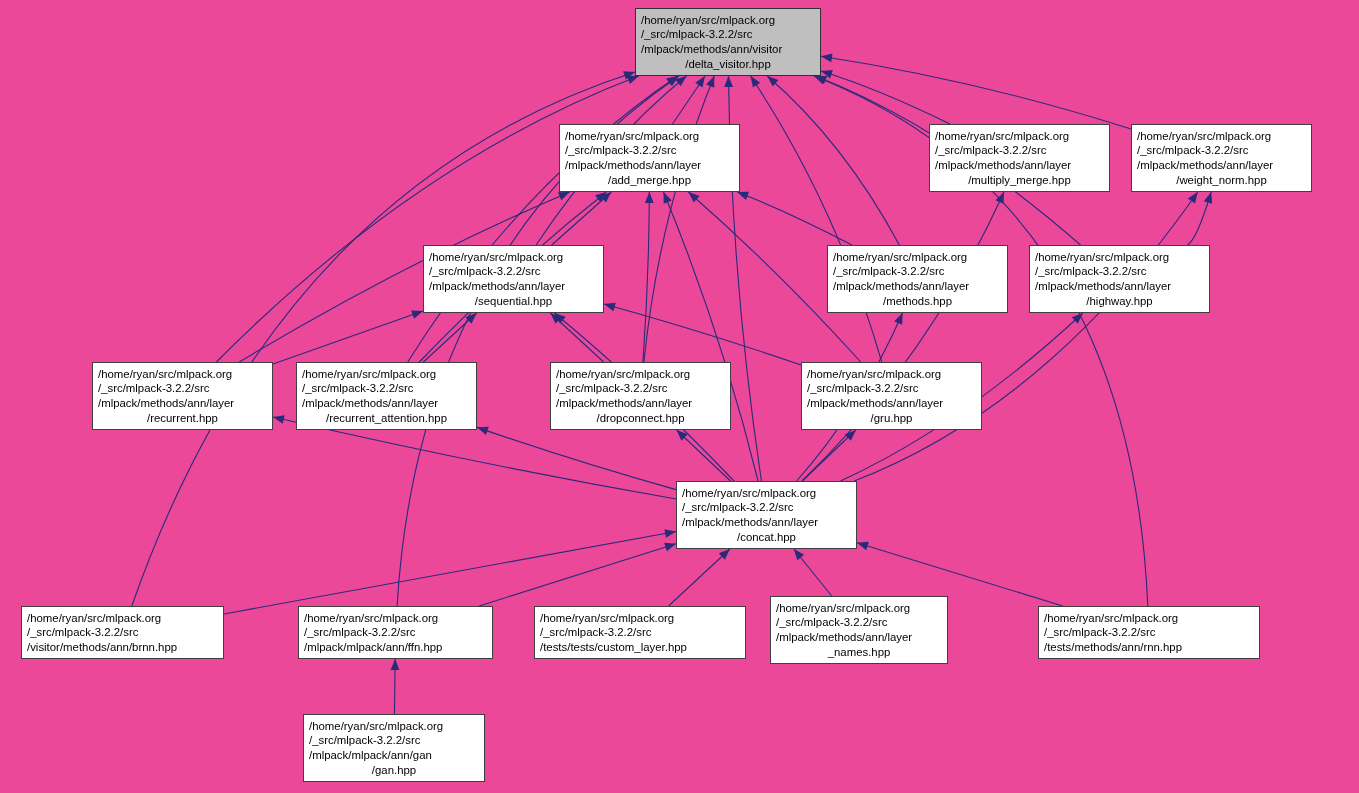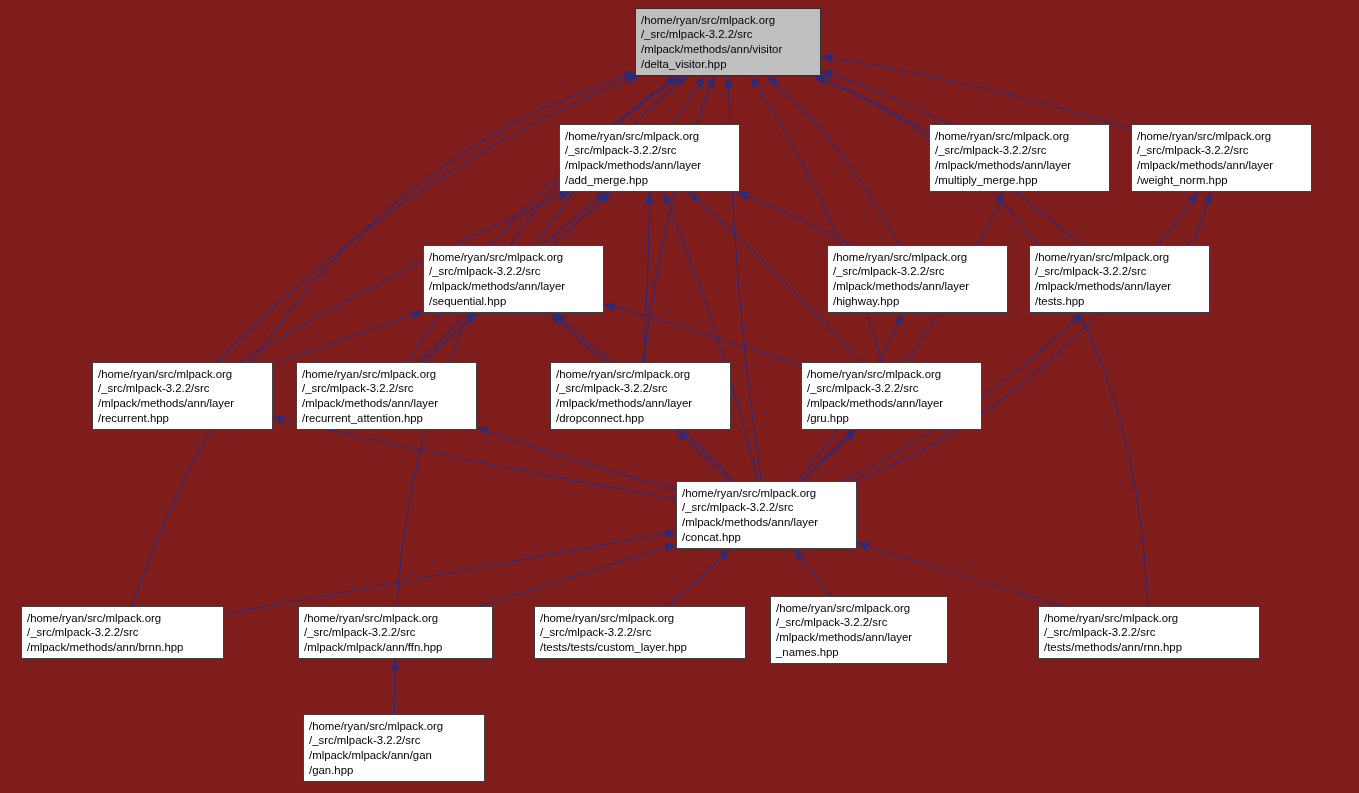--- a/index.html
+++ b/index.html
@@ -4,21 +4,21 @@
 <style>
   html, body {
     margin: 0;
     padding: 0;
     background: #ffffff;
   }
   #graph-root {
     position: relative;
     width: 1359px;
     height: 793px;
-    background: #7f1d1d;
+    background: #ec4899;
     font-family: "Liberation Sans", sans-serif;
     overflow: hidden;
   }
   svg#graph-canvas {
     position: absolute;
     left: 0;
     top: 0;
     width: 1359px;
     height: 793px;
   }
@@ -47,21 +47,21 @@
   }
   .node-label {
     font-size: 11.4px;
     line-height: 14.6px;
     color: #000000;
     white-space: pre;
     padding: 0 5px;
   }
   .node-label .ln-last {
     display: block;
-    text-align: left;
+    text-align: center;
   }
   .node-label .ln {
     display: block;
     text-align: left;
   }
 </style>
 </head>
 <body>
 
 <div id="graph-root">
@@ -161,42 +161,42 @@
       <div class="node-box" style="left: 929px; top: 124px; width: 181px; height: 68px;">
         <div class="node-label"><span class="ln">/home/ryan/src/mlpack.org</span><span class="ln">/_src/mlpack-3.2.2/src</span><span class="ln">/mlpack/methods/ann/layer</span><span class="ln-last">/multiply_merge.hpp</span></div>
       </div>
       <div class="node-box" style="left: 1131px; top: 124px; width: 181px; height: 68px;">
         <div class="node-label"><span class="ln">/home/ryan/src/mlpack.org</span><span class="ln">/_src/mlpack-3.2.2/src</span><span class="ln">/mlpack/methods/ann/layer</span><span class="ln-last">/weight_norm.hpp</span></div>
       </div>
       <div class="node-box" style="left: 423px; top: 245px; width: 181px; height: 68px;">
         <div class="node-label"><span class="ln">/home/ryan/src/mlpack.org</span><span class="ln">/_src/mlpack-3.2.2/src</span><span class="ln">/mlpack/methods/ann/layer</span><span class="ln-last">/sequential.hpp</span></div>
       </div>
       <div class="node-box" style="left: 827px; top: 245px; width: 181px; height: 68px;">
+        <div class="node-label"><span class="ln">/home/ryan/src/mlpack.org</span><span class="ln">/_src/mlpack-3.2.2/src</span><span class="ln">/mlpack/methods/ann/layer</span><span class="ln-last">/methods.hpp</span></div>
+      </div>
+      <div class="node-box" style="left: 1029px; top: 245px; width: 181px; height: 68px;">
         <div class="node-label"><span class="ln">/home/ryan/src/mlpack.org</span><span class="ln">/_src/mlpack-3.2.2/src</span><span class="ln">/mlpack/methods/ann/layer</span><span class="ln-last">/highway.hpp</span></div>
-      </div>
-      <div class="node-box" style="left: 1029px; top: 245px; width: 181px; height: 68px;">
-        <div class="node-label"><span class="ln">/home/ryan/src/mlpack.org</span><span class="ln">/_src/mlpack-3.2.2/src</span><span class="ln">/mlpack/methods/ann/layer</span><span class="ln-last">/tests.hpp</span></div>
       </div>
       <div class="node-box" style="left: 92px; top: 362px; width: 181px; height: 68px;">
         <div class="node-label"><span class="ln">/home/ryan/src/mlpack.org</span><span class="ln">/_src/mlpack-3.2.2/src</span><span class="ln">/mlpack/methods/ann/layer</span><span class="ln-last">/recurrent.hpp</span></div>
       </div>
       <div class="node-box" style="left: 296px; top: 362px; width: 181px; height: 68px;">
         <div class="node-label"><span class="ln">/home/ryan/src/mlpack.org</span><span class="ln">/_src/mlpack-3.2.2/src</span><span class="ln">/mlpack/methods/ann/layer</span><span class="ln-last">/recurrent_attention.hpp</span></div>
       </div>
       <div class="node-box" style="left: 550px; top: 362px; width: 181px; height: 68px;">
         <div class="node-label"><span class="ln">/home/ryan/src/mlpack.org</span><span class="ln">/_src/mlpack-3.2.2/src</span><span class="ln">/mlpack/methods/ann/layer</span><span class="ln-last">/dropconnect.hpp</span></div>
       </div>
       <div class="node-box" style="left: 801px; top: 362px; width: 181px; height: 68px;">
         <div class="node-label"><span class="ln">/home/ryan/src/mlpack.org</span><span class="ln">/_src/mlpack-3.2.2/src</span><span class="ln">/mlpack/methods/ann/layer</span><span class="ln-last">/gru.hpp</span></div>
       </div>
       <div class="node-box" style="left: 676px; top: 481px; width: 181px; height: 68px;">
         <div class="node-label"><span class="ln">/home/ryan/src/mlpack.org</span><span class="ln">/_src/mlpack-3.2.2/src</span><span class="ln">/mlpack/methods/ann/layer</span><span class="ln-last">/concat.hpp</span></div>
       </div>
       <div class="node-box node-3line" style="left: 21px; top: 606px; width: 203px; height: 53px;">
-        <div class="node-label"><span class="ln">/home/ryan/src/mlpack.org</span><span class="ln">/_src/mlpack-3.2.2/src</span><span class="ln">/mlpack/methods/ann/brnn.hpp</span></div>
+        <div class="node-label"><span class="ln">/home/ryan/src/mlpack.org</span><span class="ln">/_src/mlpack-3.2.2/src</span><span class="ln">/visitor/methods/ann/brnn.hpp</span></div>
       </div>
       <div class="node-box node-3line" style="left: 298px; top: 606px; width: 195px; height: 53px;">
         <div class="node-label"><span class="ln">/home/ryan/src/mlpack.org</span><span class="ln">/_src/mlpack-3.2.2/src</span><span class="ln">/mlpack/mlpack/ann/ffn.hpp</span></div>
       </div>
       <div class="node-box node-3line" style="left: 534px; top: 606px; width: 212px; height: 53px;">
         <div class="node-label"><span class="ln">/home/ryan/src/mlpack.org</span><span class="ln">/_src/mlpack-3.2.2/src</span><span class="ln">/tests/tests/custom_layer.hpp</span></div>
       </div>
       <div class="node-box" style="left: 770px; top: 596px; width: 178px; height: 68px;">
         <div class="node-label"><span class="ln">/home/ryan/src/mlpack.org</span><span class="ln">/_src/mlpack-3.2.2/src</span><span class="ln">/mlpack/methods/ann/layer</span><span class="ln-last">_names.hpp</span></div>
       </div>

